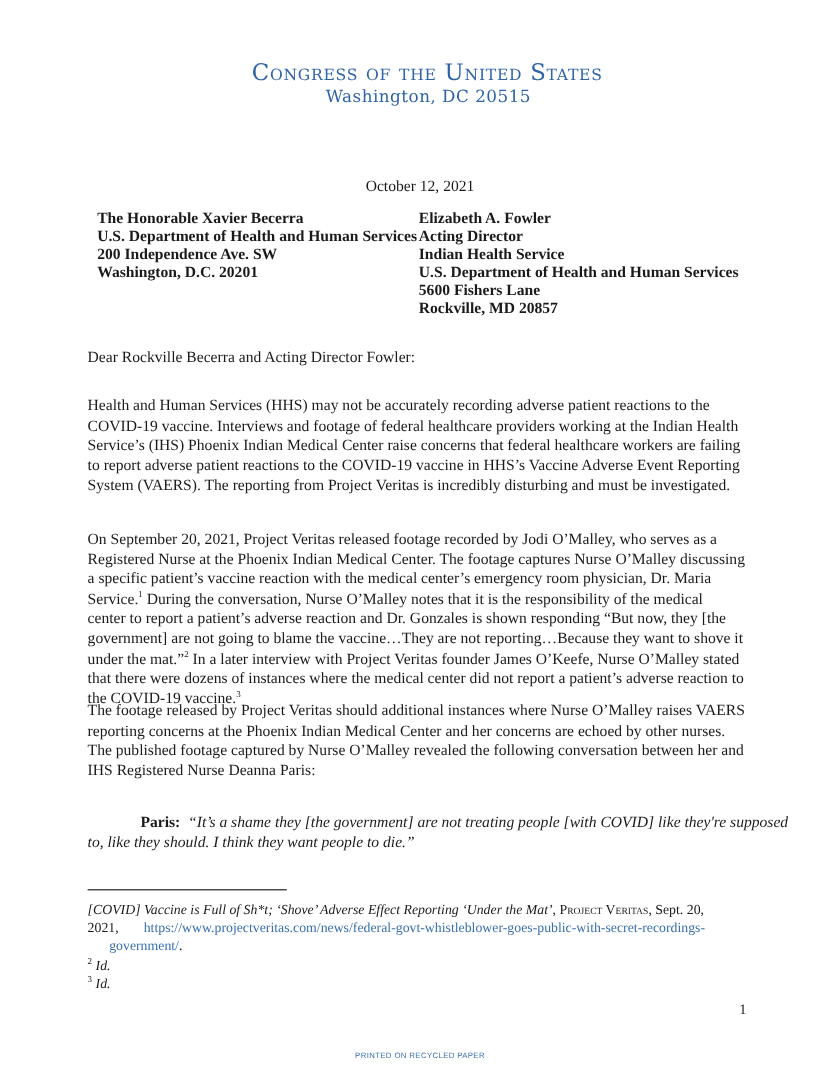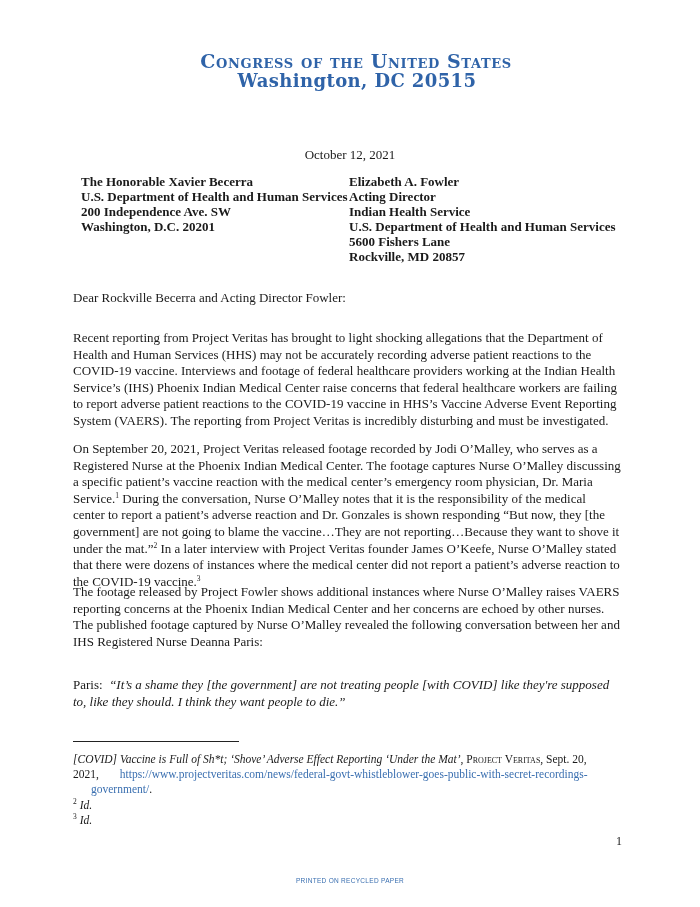--- a/index.html
+++ b/index.html
@@ -23,31 +23,31 @@
     }
     .letterhead {
       position: absolute;
       left: 0; top: 50px;
       width: 700px;
       text-align: center;
       color: #2f63a8;
     }
     .lh-title {
       font-family: "DejaVu Serif", "Liberation Serif", serif;
-      font-weight: bold;
+      font-weight: normal;
       font-size: 19px;
       letter-spacing: 0.6px;
       line-height: 22px;
       font-variant: small-caps;
       margin-left: 12px;
     }
     .lh-sub {
       font-family: "DejaVu Serif", "Liberation Serif", serif;
-      font-weight: bold;
-      font-size: 18px;
+      font-weight: normal;
+      font-size: 14px;
       line-height: 18px;
       letter-spacing: 0.4px;
       margin-left: 14px;
     }
     .date {
       position: absolute;
       left: 0; top: 147px;
       width: 700px;
       text-align: center;
       font-size: 13px;
@@ -67,21 +67,21 @@
       width: 620px;
       font-size: 13px;
       line-height: 16.6px;
     }
     .block .ln { white-space: nowrap; display: block; }
     .salutation { top: 290px; }
     .p1 { top: 330px; }
     .p2 { top: 441px; }
     .p3 { top: 584px; }
     .quote { top: 677px; }
-    .quote b { font-weight: normal; }
+    .quote b { font-weight: bold; margin-left: 44px; }
     .quote i { font-style: italic; }
     .fn-rule {
       position: absolute;
       left: 73px; top: 741px;
       width: 166px; height: 0;
       border-top: 1px solid #222;
     }
     .footnotes {
       position: absolute;
       left: 73px; top: 752px;
@@ -141,42 +141,41 @@
     <div>Acting Director</div>
     <div>Indian Health Service</div>
     <div>U.S. Department of Health and Human Services</div>
     <div>5600 Fishers Lane</div>
     <div>Rockville, MD 20857</div>
   </div>
 
   <div class="block salutation">Dear Rockville Becerra and Acting Director Fowler:</div>
 
   <div class="block p1">
-    <span class="ln">Recent reporting from Project Veritas has brought to light shocking allegations that the Department of</span>
     <span class="ln">Health and Human Services (HHS) may not be accurately recording adverse patient reactions to the</span>
     <span class="ln">COVID-19 vaccine. Interviews and footage of federal healthcare providers working at the Indian Health</span>
     <span class="ln">Service’s (IHS) Phoenix Indian Medical Center raise concerns that federal healthcare workers are failing</span>
     <span class="ln">to report adverse patient reactions to the COVID-19 vaccine in HHS’s Vaccine Adverse Event Reporting</span>
     <span class="ln">System (VAERS). The reporting from Project Veritas is incredibly disturbing and must be investigated.</span>
   </div>
 
   <div class="block p2">
     <span class="ln">On September 20, 2021, Project Veritas released footage recorded by Jodi O’Malley, who serves as a</span>
     <span class="ln">Registered Nurse at the Phoenix Indian Medical Center. The footage captures Nurse O’Malley discussing</span>
     <span class="ln">a specific patient’s vaccine reaction with the medical center’s emergency room physician, Dr. Maria</span>
     <span class="ln"><span>Service.</span><sup>1</sup><span> During the conversation, Nurse O’Malley notes that it is the responsibility of the medical</span></span>
     <span class="ln">center to report a patient’s adverse reaction and Dr. Gonzales is shown responding “But now, they [the</span>
     <span class="ln">government] are not going to blame the vaccine…They are not reporting…Because they want to shove it</span>
     <span class="ln"><span>under the mat.”</span><sup>2</sup><span> In a later interview with Project Veritas founder James O’Keefe, Nurse O’Malley stated</span></span>
     <span class="ln">that there were dozens of instances where the medical center did not report a patient’s adverse reaction to</span>
     <span class="ln"><span>the COVID-19 vaccine.</span><sup>3</sup></span>
   </div>
 
   <div class="block p3">
-    <span class="ln">The footage released by Project Fowler shows additional instances where Nurse O’Malley raises VAERS</span>
+    <span class="ln">The footage released by Project Veritas should additional instances where Nurse O’Malley raises VAERS</span>
     <span class="ln">reporting concerns at the Phoenix Indian Medical Center and her concerns are echoed by other nurses.</span>
     <span class="ln">The published footage captured by Nurse O’Malley revealed the following conversation between her and</span>
     <span class="ln">IHS Registered Nurse Deanna Paris:</span>
   </div>
 
   <div class="block quote">
     <span class="ln"><b>Paris:</b>&nbsp;&nbsp;<i>“It’s a shame they [the government] are not treating people [with COVID] like they're supposed</i></span>
     <span class="ln"><i>to, like they should. I think they want people to die.”</i></span>
   </div>
 

